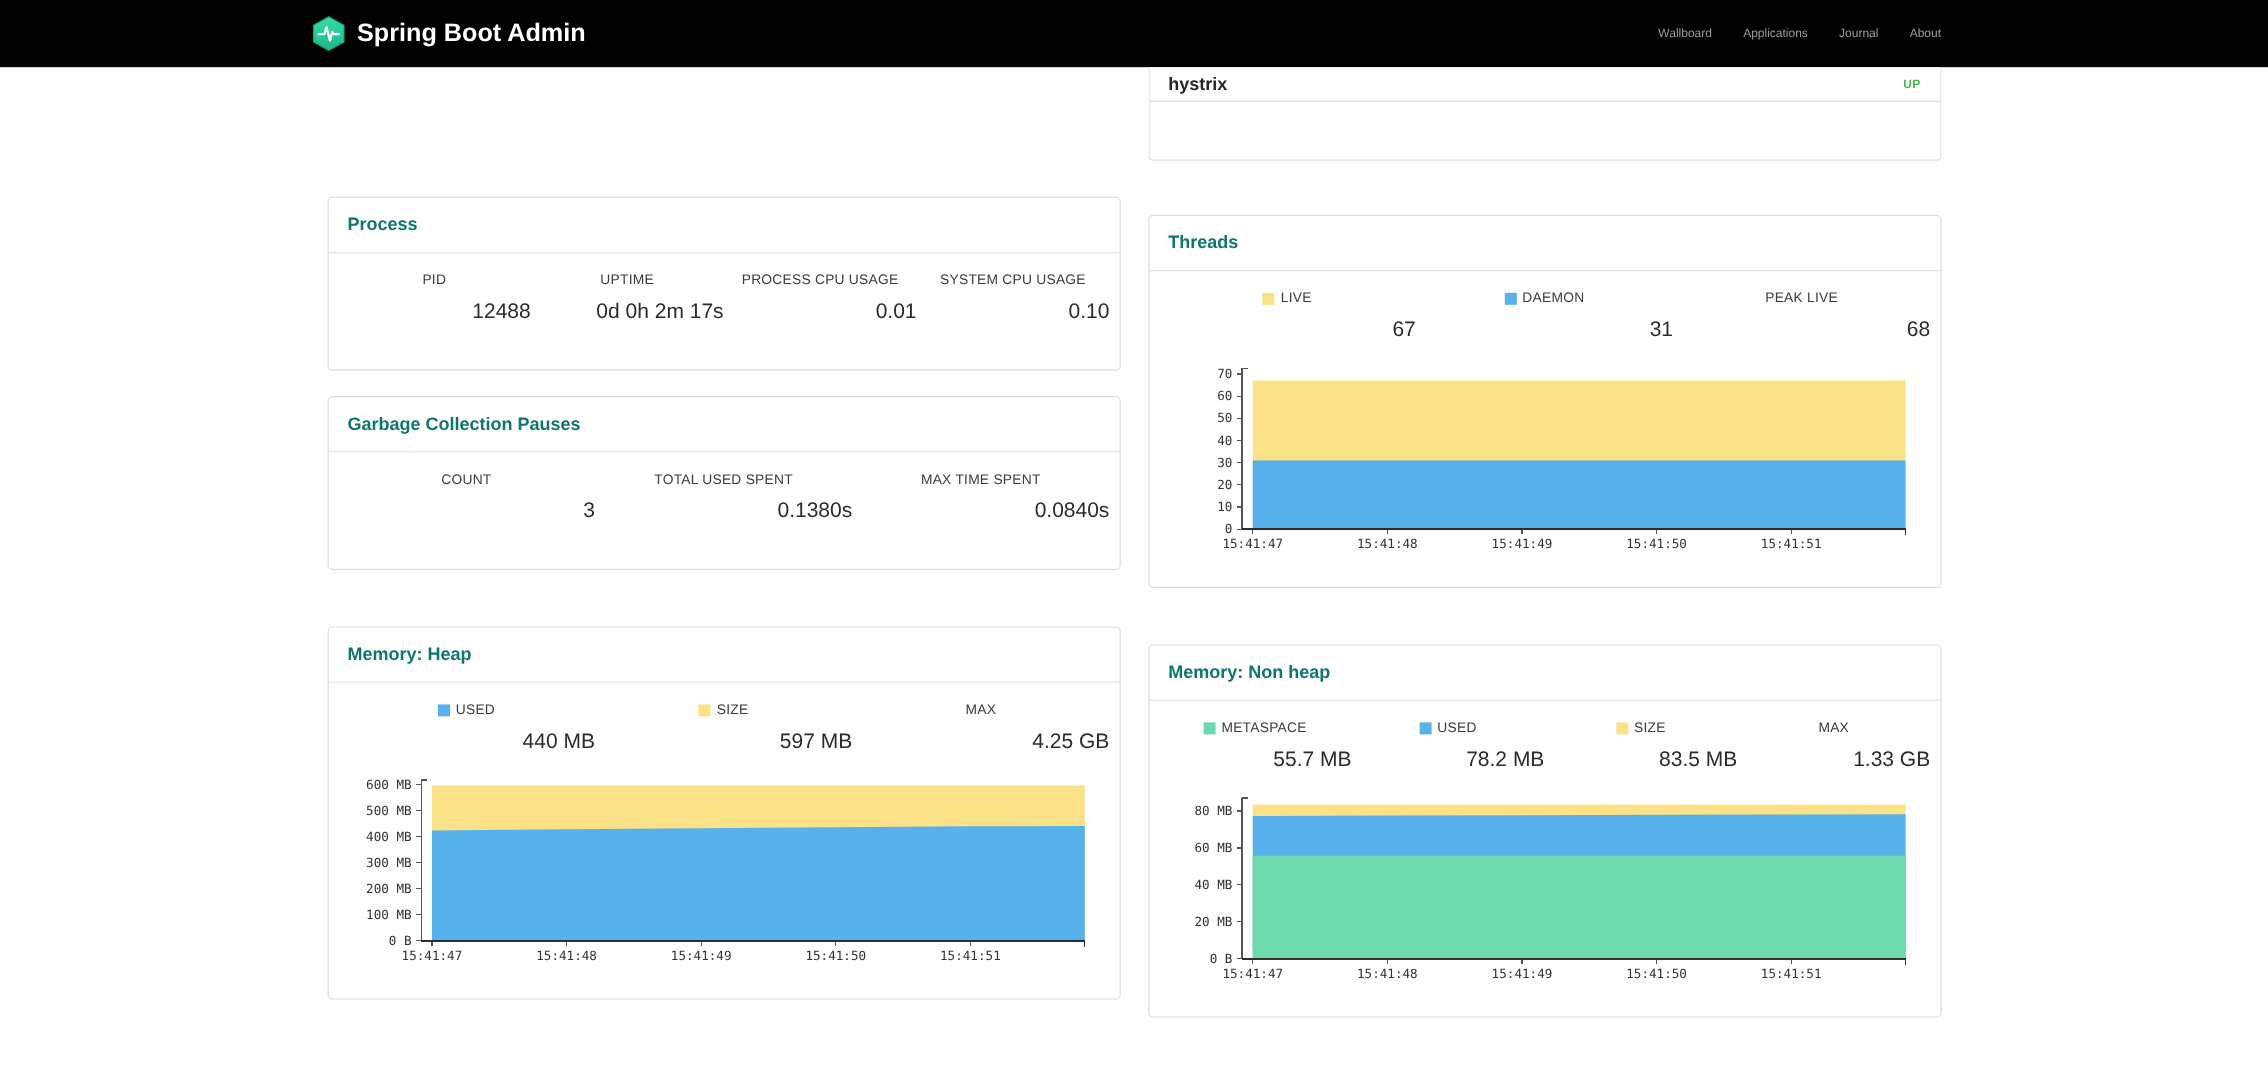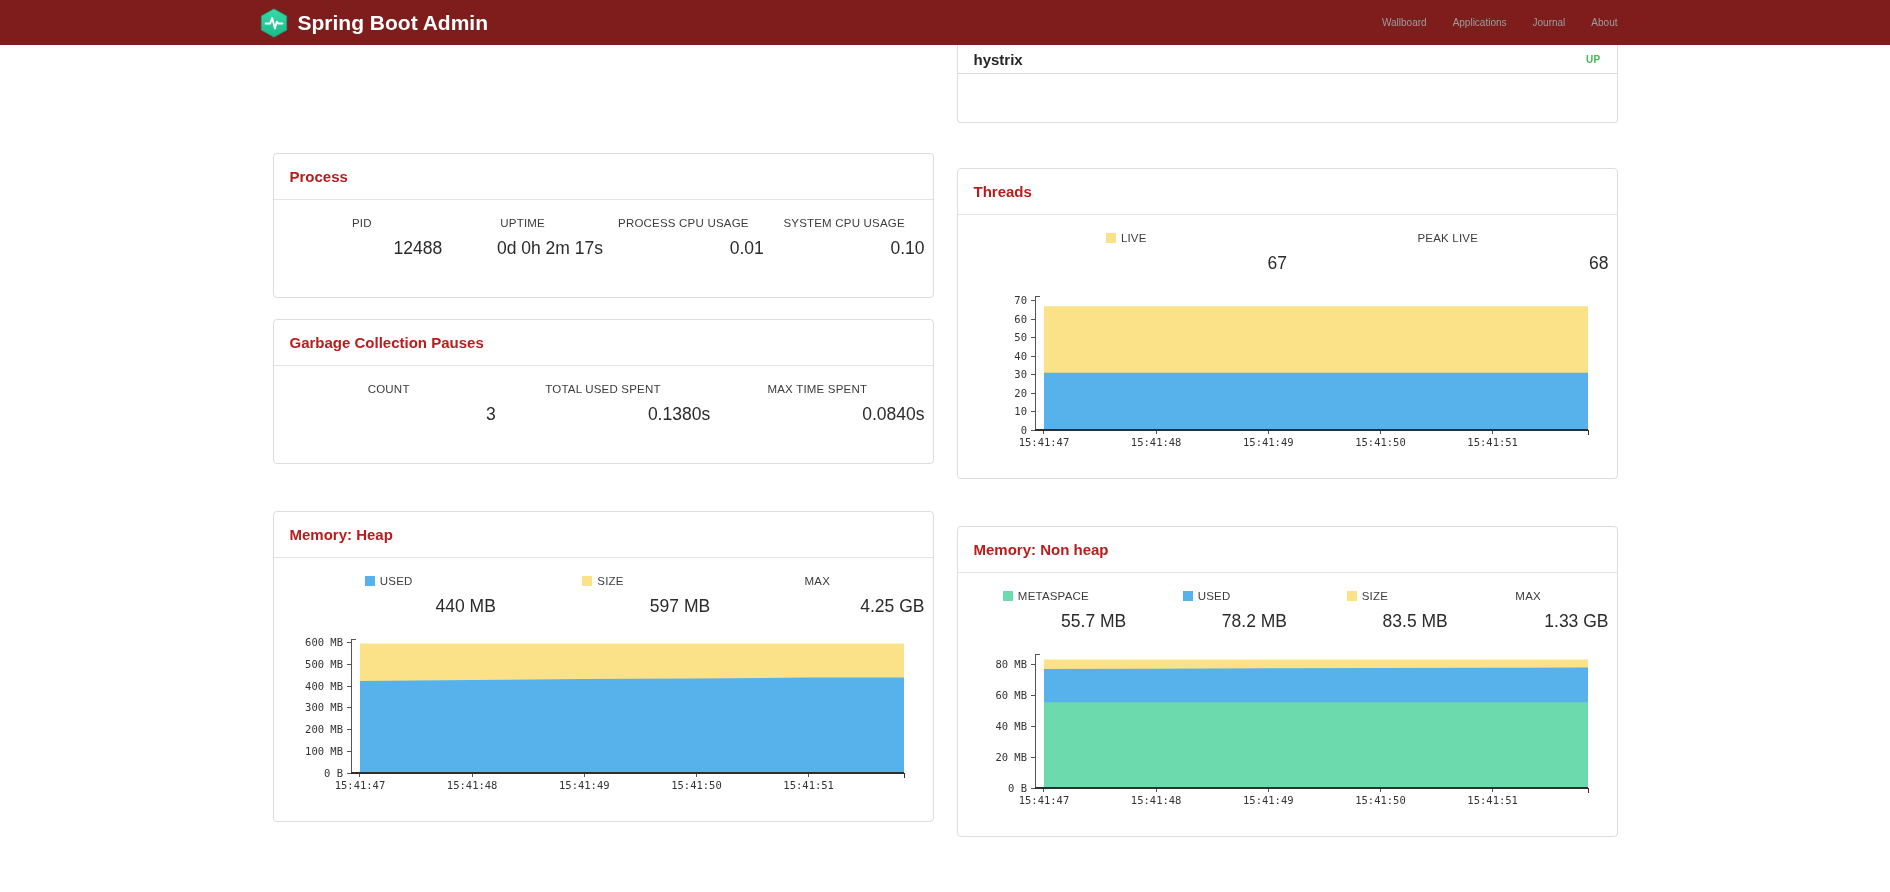--- a/index.html
+++ b/index.html
@@ -5,35 +5,35 @@
   * { margin:0; padding:0; box-sizing:border-box; }
   html,body { background:#fff; }
   body {
     font-family:"Liberation Sans", sans-serif;
     color:#333;
     width:1890px; height:892px;
     overflow:hidden;
     position:relative;
   }
   
-  .navbar { height:45px; background:#7f1d1d; width:100%; }
+  .navbar { height:56px; background:#000000; width:100%; }
   .nav-inner { width:1345px; margin:0 auto; height:100%; display:flex; align-items:center; justify-content:space-between; }
   .brand { display:flex; align-items:center; gap:9px; color:#fff; font-weight:bold; font-size:21px; cursor:pointer; margin-left:-14px; }
   .logo { width:30px; height:30px; display:block; }
   .nav-links { list-style:none; display:flex; margin-right:-13px; }
   .nav-links li { color:#9d9d9d; font-size:10px; padding:0 13px; cursor:pointer; line-height:45px; }
   
   .container { width:1345px; margin:0 auto; }
   .row { display:flex; gap:23px; align-items:flex-start; }
   .col { width:661px; }
   .spacer { height:108px; }
   
   .panel { background:#fff; border:1px solid #ddd; border-radius:4px; }
   .panel-heading { padding:14px 16px; border-bottom:1px solid #e4e4e4; }
-  .panel-title { font-size:15px; font-weight:bold; color:#b91c1c; }
+  .panel-title { font-size:15px; font-weight:bold; color:#0f766e; }
   .p-small { min-height:145px; }
   .p-tall { min-height:311px; }
   .mb21 { margin-bottom:21px; }
   .mb45 { margin-bottom:45px; }
   .mb47 { margin-bottom:47px; }
   
   .panel-cut { border-top:none; border-radius:0 0 4px 4px; height:78px; overflow:hidden; }
   .health-row { display:flex; justify-content:space-between; align-items:center; padding:6px 16px 5px; border-bottom:1px solid #ddd; cursor:pointer; }
   .health-name { font-size:15px; font-weight:bold; color:#262626; }
   .health-status { font-size:10px; font-weight:bold; letter-spacing:.3px; }
@@ -200,20 +200,27 @@
         <div class="panel-heading">
           <div class="panel-title">Threads</div>
         </div>
         <div class="stats">
           <div class="stat">
             <div class="stat-label">
               <span class="swatch" style="background: rgb(251, 225, 135);"></span>
               <span>LIVE</span>
             </div>
             <div class="stat-value">67</div>
+          </div>
+          <div class="stat">
+            <div class="stat-label">
+              <span class="swatch" style="background: rgb(87, 178, 235);"></span>
+              <span>DAEMON</span>
+            </div>
+            <div class="stat-value">31</div>
           </div>
           <div class="stat">
             <div class="stat-label">PEAK LIVE</div>
             <div class="stat-value">68</div>
           </div>
         </div>
         <svg class="chart" viewBox="0 0 625 170" width="625" height="170">
             <path d="M68.97,142 L68.97,18.17 L181.14,18.17 L293.31,18.17 L405.48,18.17 L517.66,18.17 L613,18.17 L613,142 Z" fill="#fbe187"></path>
             <path d="M68.97,142 L68.97,84.7 L181.14,84.7 L293.31,84.7 L405.48,84.7 L517.66,84.7 L613,84.7 L613,142 Z" fill="#57b2eb"></path>
             <g shape-rendering="crispEdges">

